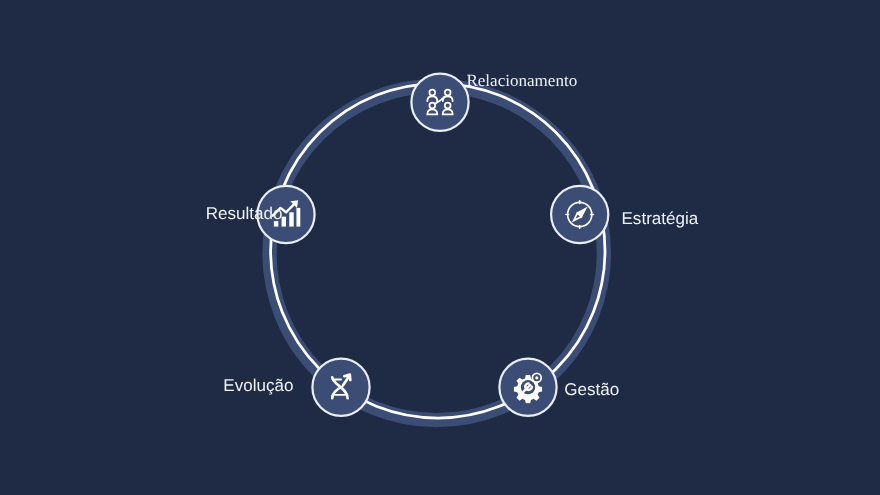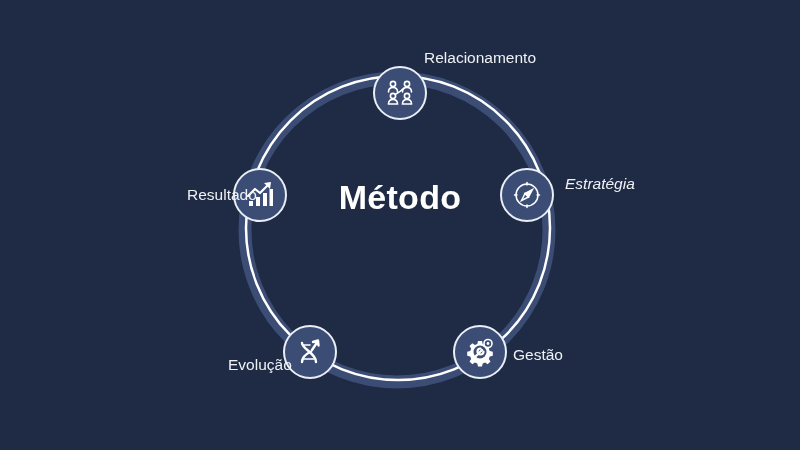--- a/index.html
+++ b/index.html
@@ -32,50 +32,49 @@
 <body>
 
 <div class="stage">
 
   <svg class="ring" width="800" height="450">
     <circle cx="397" cy="230" r="152" fill="none" stroke="#3b4d75" stroke-width="13"></circle>
     <circle cx="397" cy="230" r="152" fill="none" stroke="#ffffff" stroke-width="2.5" transform="translate(1,-2)"></circle>
   </svg>
 
   <div class="title">
-    <div>Método</div>
   </div>
 
   <div class="node" style="left:373px; top:66px;">
     <svg viewBox="0 0 30 30" fill="none" stroke="#ffffff" stroke-width="1.6" stroke-linecap="round">
       <circle cx="8" cy="6" r="2.6"></circle>
       <path d="M3.5 14 q0-4.5 4.5-4.5 q4.5 0 4.5 4.5"></path>
       <circle cx="22" cy="6" r="2.6"></circle>
       <path d="M17.5 14 q0-4.5 4.5-4.5 q4.5 0 4.5 4.5"></path>
       <circle cx="8" cy="18" r="2.6"></circle>
       <path d="M3.5 26 q0-4.5 4.5-4.5 q4.5 0 4.5 4.5 z"></path>
       <circle cx="22" cy="18" r="2.6"></circle>
       <path d="M17.5 26 q0-4.5 4.5-4.5 q4.5 0 4.5 4.5 z"></path>
       <path d="M11 16 q4 -2 8 -6"></path>
     </svg>
   </div>
-  <div class="label" style="left:424px; top:48px;">Relacionamento</div>
+  <div class="label" style="left:424px; top:64px;font-family:Liberation Serif, serif;">Relacionamento</div>
 
   <div class="node" style="left:500px; top:168px;">
     <svg viewBox="0 0 30 30" fill="none" stroke="#ffffff" stroke-width="1.5" stroke-linecap="round">
       <circle cx="15" cy="15" r="11"></circle>
       <line x1="15" y1="2.5" x2="15" y2="5"></line>
       <line x1="15" y1="25" x2="15" y2="27.5"></line>
       <line x1="2.5" y1="15" x2="5" y2="15"></line>
       <line x1="25" y1="15" x2="27.5" y2="15"></line>
       <path d="M20.5 9.5 L16.5 17 L13 13.5 Z" fill="#ffffff"></path>
       <path d="M13 13.5 L9.5 20.5 L16.5 17 Z"></path>
     </svg>
   </div>
-  <div class="label" style="left:565px; top:174px;font-style:italic;">Estratégia</div>
+  <div class="label" style="left:565px; top:190px;">Estratégia</div>
 
   <div class="node" style="left:453px; top:325px;">
     <svg viewBox="0 0 30 30">
       <g fill="#ffffff">
         <path d="M13 4h4l.7 3 2.4 1 2.6-1.7 2.8 2.8-1.7 2.6 1 2.4 3 .7v4l-3 .7-1 2.4 1.7 2.6-2.8 2.8-2.6-1.7-2.4 1-.7 3h-4l-.7-3-2.4-1-2.6 1.7-2.8-2.8 1.7-2.6-1-2.4-3-.7v-4l3-.7 1-2.4-1.7-2.6 2.8-2.8 2.6 1.7 2.4-1z"></path>
       </g>
       <circle cx="15" cy="15" r="6.5" fill="#3b4d75"></circle>
       <path d="M10 20 L17 13 M15.5 11.5 a3 3 0 1 0 3 3" stroke="#ffffff" stroke-width="2.2" fill="none" stroke-linecap="round"></path>
       <circle cx="23" cy="6.5" r="4" fill="#3b4d75" stroke="#ffffff" stroke-width="1.6"></circle>
       <circle cx="23" cy="6.5" r="1.4" fill="#ffffff"></circle>
@@ -86,21 +85,21 @@
   <div class="node" style="left:283px; top:325px;">
     <svg viewBox="0 0 30 30" fill="none" stroke="#ffffff" stroke-width="2.4" stroke-linecap="round">
       <path d="M7 6 C7 12, 21 16, 21 25"></path>
       <path d="M7 25 C7 19, 13 16, 16 14.5"></path>
       <line x1="8" y1="8" x2="15" y2="8" stroke-width="1.6"></line>
       <line x1="9" y1="22" x2="19" y2="22" stroke-width="1.6"></line>
       <path d="M17 13 L21 7"></path>
       <path d="M18 5 L23 3.5 L23.5 8.5" fill="#ffffff" stroke-linejoin="round"></path>
     </svg>
   </div>
-  <div class="label" style="left:203px; top:355px;margin-left:25px;">Evolução</div>
+  <div class="label" style="left:203px; top:341px;">Evolução</div>
 
   <div class="node" style="left:233px; top:168px;">
     <svg viewBox="0 0 30 30">
       <rect x="4" y="21" width="4" height="5" fill="#ffffff"></rect>
       <rect x="11" y="17" width="4" height="9" fill="#ffffff"></rect>
       <rect x="18" y="13" width="4" height="13" fill="#ffffff"></rect>
       <rect x="24.5" y="9" width="3.5" height="17" fill="#ffffff"></rect>
       <path d="M3 16 L10 9 L15 13 L24 4" stroke="#ffffff" stroke-width="2.2" fill="none" stroke-linecap="round" stroke-linejoin="round"></path>
       <path d="M19 3 L26 2 L25 9 Z" fill="#ffffff"></path>
     </svg>

